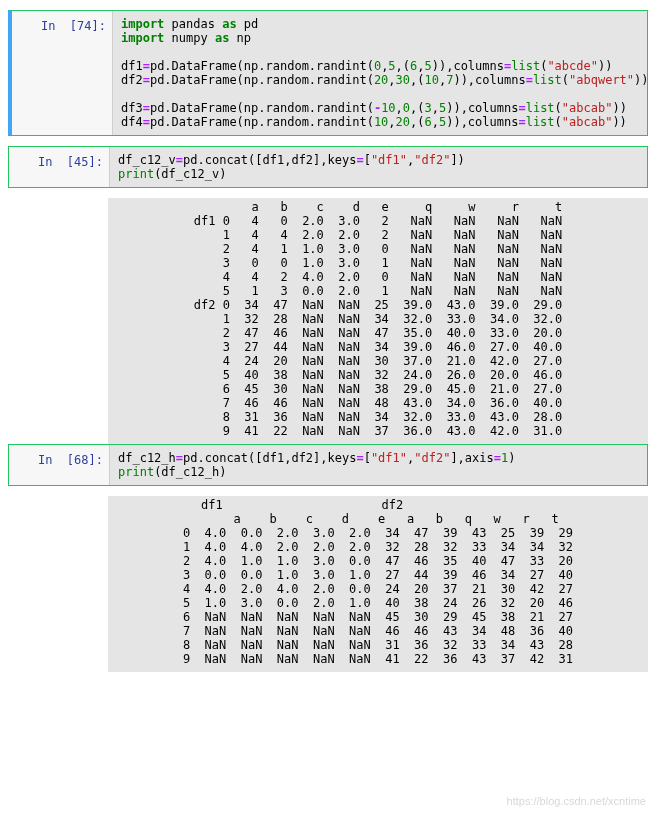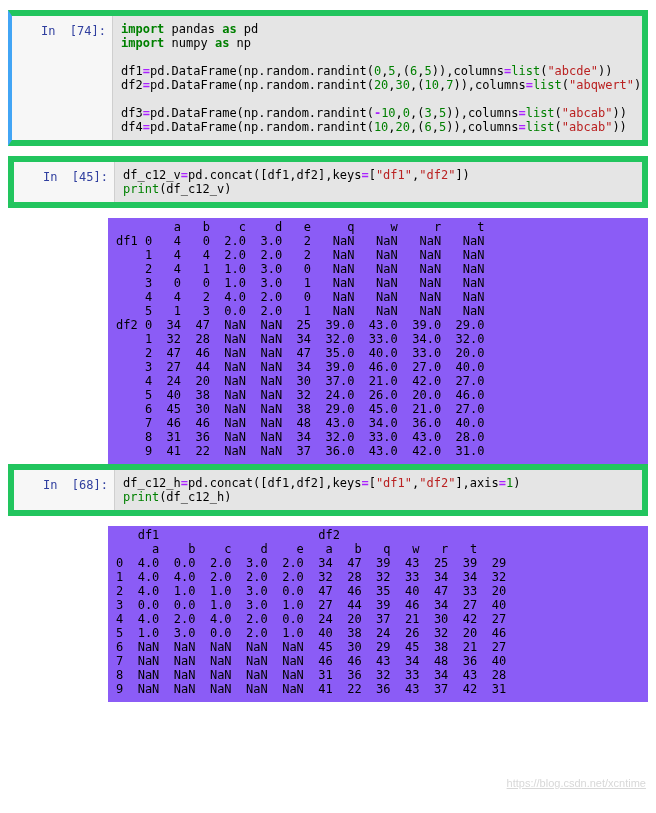--- a/index.html
+++ b/index.html
@@ -6,21 +6,21 @@
     margin:0;
     background:#ffffff;
     font-family:Consolas,Menlo,"DejaVu Sans Mono","Courier New",monospace;
     font-size:12px;
     color:#000;
     padding:10px 8px 20px 8px;
   }
   .cell{
     display:flex;
     align-items:stretch;
-    border:6px solid #22c55e;
+    border:1px solid #22c55e;
     margin-bottom:10px;
     background:#f7f7f7;
   }
   .cell.run{
     border-left:4px solid #42A5F5;
   }
   .prompt{
     flex:0 0 90px;
     text-align:right;
     padding:8px 6px 8px 4px;
@@ -53,30 +53,30 @@
     text-align:right;
     padding:6px 6px 6px 4px;
     color:#303F9F;
     white-space:pre;
   }
   .out-code{
     flex:1;
     padding:2px 8px 6px 8px;
     white-space:pre;
     font-family:inherit;
-    background:#8b5cf6;
+    background:#e5e5e5;
+    text-align:center;
   }
   .watermark{
     position:fixed;
-    bottom:24px;
+    bottom:6px;
     right:10px;
     color:#d8d8d8;
     font-size:11px;
     font-family:Arial,sans-serif;
-    text-decoration:underline;
   }
 </style>
 </head>
 <body>
 
 <div class="cell run">
   <div class="prompt">In  [74]:</div>
   <div class="code"><span class="k">import</span> pandas <span class="k">as</span> pd
 <span class="k">import</span> numpy <span class="k">as</span> np
 

